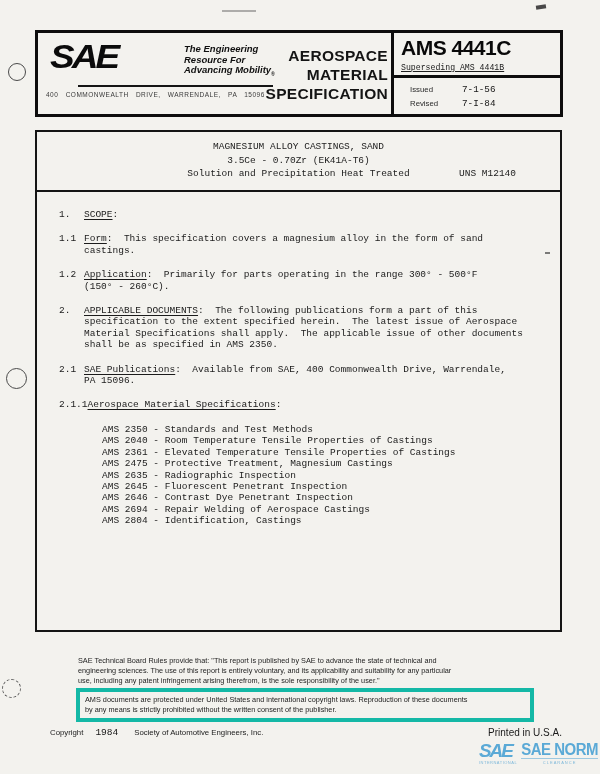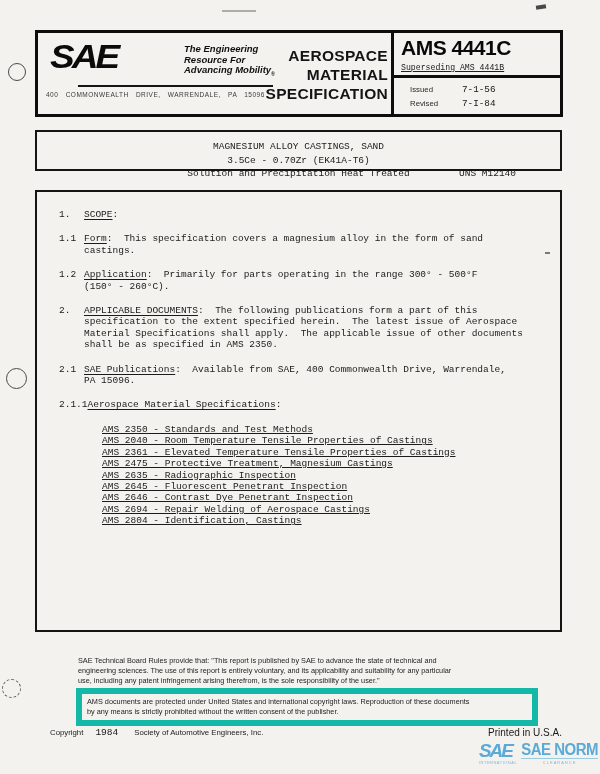--- a/index.html
+++ b/index.html
@@ -32,35 +32,35 @@
   #doc-number{position:absolute;left:7px;top:3px;font-size:21px;font-weight:800;letter-spacing:-.5px;color:#090909;}
   #superseding{position:absolute;left:7px;top:30px;font-size:8.2px;text-decoration:underline;color:#202020;}
   #num-divider{position:absolute;left:0;right:0;top:42px;height:2.5px;background:#0d0d0d;}
   .date-row{position:absolute;left:8px;font-size:7.8px;color:#2a2a2a;}
   .date-row .dval{font-family:"Liberation Mono",monospace;font-size:9.3px;color:#161616;margin-left:18px;}
   .date-row .dlab{display:inline-block;width:34px;padding-left:8px;}
   #issued-row{top:51px;}
   #revised-row{top:65px;}
 
   
-  #title-box{position:absolute;left:35px;top:130px;width:527px;height:41px;border:2px solid #141414;box-sizing:border-box;font-family:"Liberation Mono",monospace;font-size:9.5px;line-height:13.5px;color:#1c1c1c;text-align:center;padding-top:8px;}
+  #title-box{position:absolute;left:35px;top:130px;width:527px;height:62px;border:2px solid #141414;box-sizing:border-box;font-family:"Liberation Mono",monospace;font-size:9.5px;line-height:13.5px;color:#1c1c1c;text-align:center;padding-top:8px;}
   #uns{position:absolute;right:44px;top:35px;font-size:9.5px;}
 
   
   #body-box{position:absolute;left:35px;top:190px;width:527px;height:442px;border:2px solid #141414;box-sizing:border-box;font-family:"Liberation Mono",monospace;font-size:9.5px;line-height:11.4px;color:#1b1b1b;padding:17px 14px 0 22px;}
   .sec{display:flex;margin-bottom:13px;}
   .sec .num{flex:0 0 auto;min-width:25px;}
   .sec .txt{white-space:pre-wrap;}
   .lbl{text-decoration:underline;text-underline-offset:1.5px;}
-  #spec-list{margin-left:43px;margin-top:8px;text-decoration:underline;}
+  #spec-list{margin-left:43px;margin-top:8px;}
   .spec-line{white-space:pre;}
 
   
   #board-rules{position:absolute;left:78px;top:656px;width:452px;font-size:7.3px;line-height:9.9px;color:#1d1d1d;white-space:pre-wrap;}
-  #copyright-box{position:absolute;left:76px;top:688px;width:440px;border:6px solid #14b8a6;padding:3px 5px;font-size:7.3px;line-height:9.9px;color:#1d1d1d;white-space:pre-wrap;box-sizing:content-box;}
+  #copyright-box{position:absolute;left:76px;top:688px;width:440px;border:4px solid #14b8a6;padding:3px 5px;font-size:7.3px;line-height:9.9px;color:#1d1d1d;white-space:pre-wrap;box-sizing:content-box;}
   #copyright-row{position:absolute;left:50px;top:727px;right:38px;display:flex;align-items:center;}
   #copyright-label{font-size:7.8px;color:#222;}
   #copyright-year{font-family:"Liberation Mono",monospace;font-size:9.5px;margin-left:12px;color:#161616;}
   #copyright-org{font-size:7.8px;margin-left:16px;color:#222;}
   #printed{margin-left:auto;font-size:10px;font-weight:normal;color:#1a1a1a;}
 
   
   #watermark{position:absolute;right:2px;top:742px;display:flex;align-items:flex-start;gap:4px;}
   #wm-sae{font-weight:900;font-style:italic;font-size:19px;letter-spacing:-2px;color:#5aa9d6;line-height:18px;transform:scaleY(.95);}
   #wm-left-sub{font-size:4px;color:#7fb9da;letter-spacing:.5px;}

